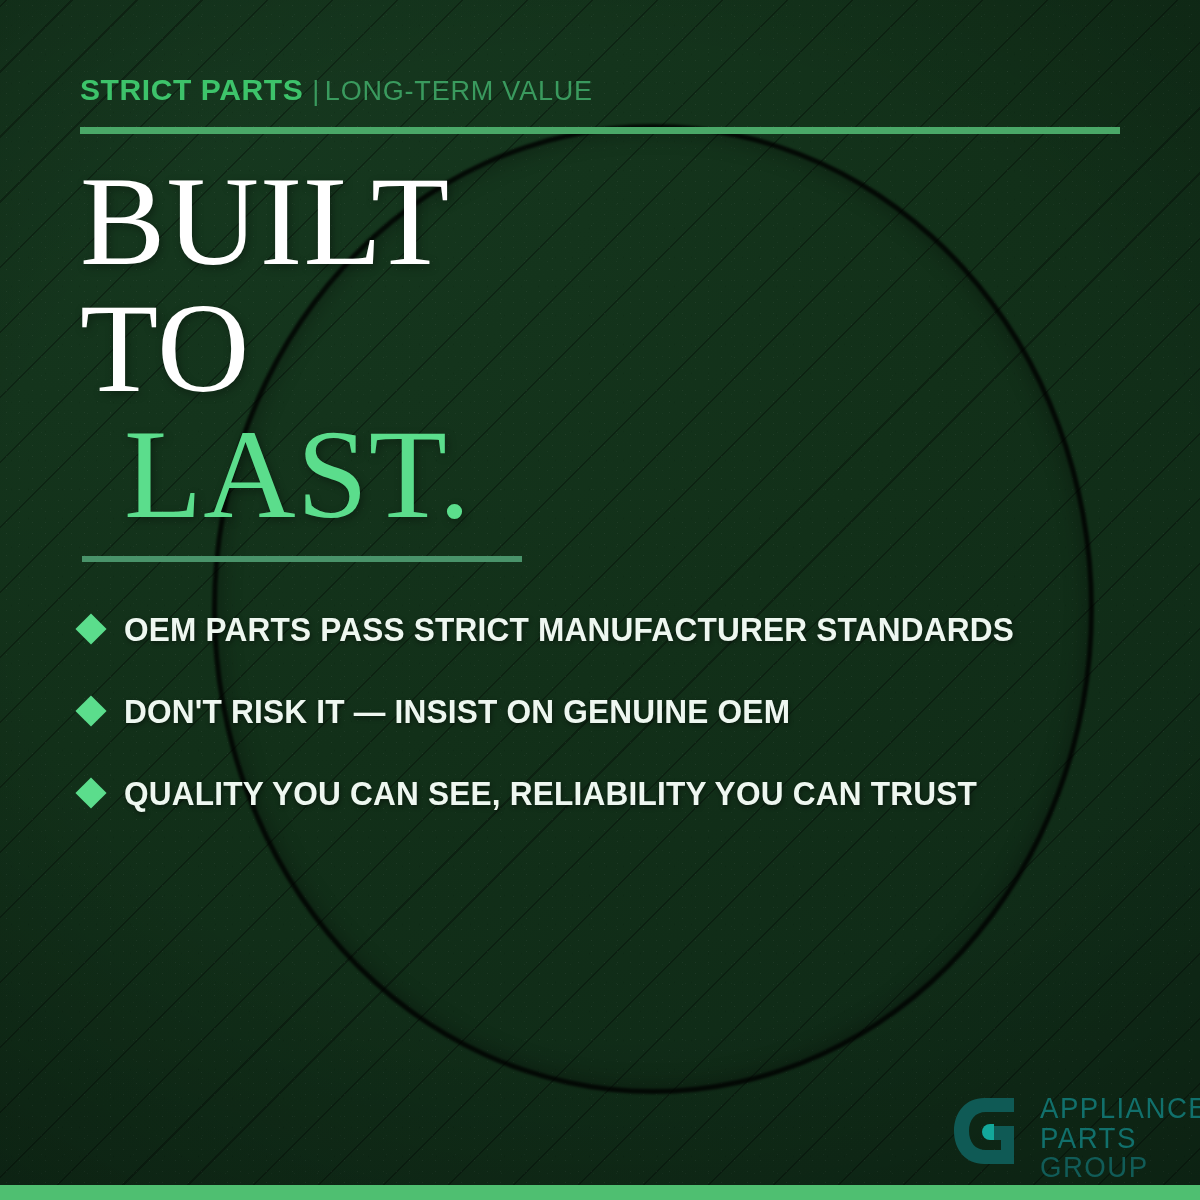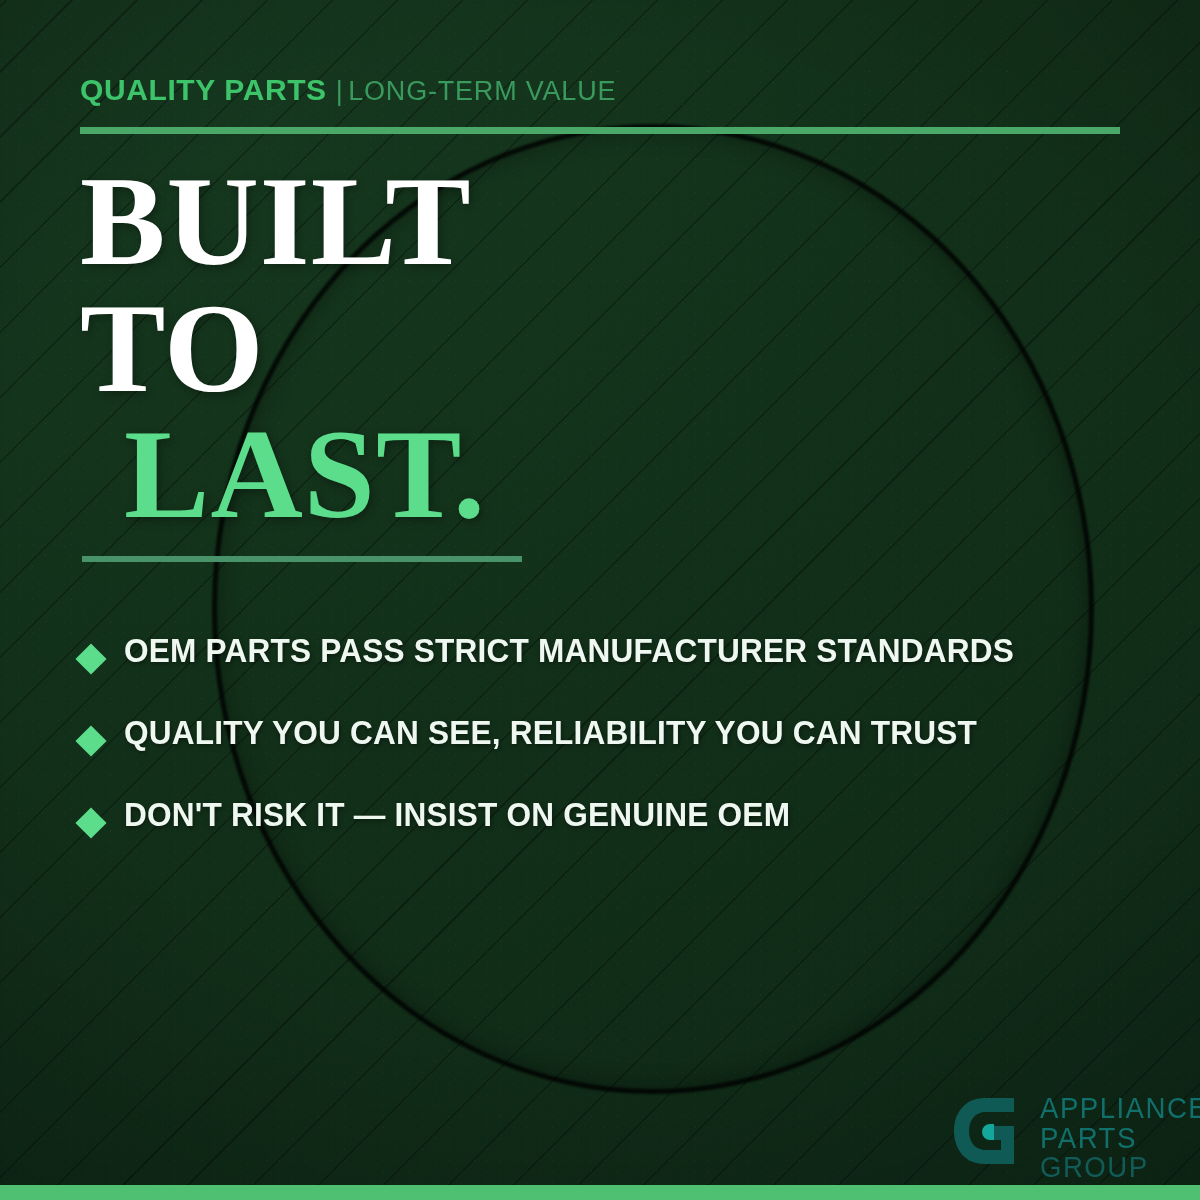--- a/index.html
+++ b/index.html
@@ -104,21 +104,21 @@
     height: 7px;
     background: #4aa868;
   }
 
   
   .headline {
     position: absolute;
     left: 80px;
     top: 158px;
     font-family: "Liberation Serif", "DejaVu Serif", serif;
-    font-weight: bold;
+    font-weight: normal;
     font-size: 128px;
     line-height: 0.99;
     color: #ffffff;
     letter-spacing: 1px;
     text-shadow: 2px 3px 8px rgba(0,0,0,0.35);
   }
   .headline .l1, .headline .l2, .headline .l3 {
     display: block;
   }
   .headline .l3 {
@@ -137,21 +137,21 @@
 
   
   .bullets {
     position: absolute;
     left: 80px;
     top: 588px;
     width: 1060px;
   }
   .bullet {
     display: flex;
-    align-items: flex-end;
+    align-items: center;
     height: 82px;
   }
   .bullet-mark {
     flex: 0 0 auto;
     width: 22px;
     height: 22px;
     background: #5bdd8c;
     transform: rotate(45deg);
     margin-right: 22px;
   }
@@ -215,45 +215,45 @@
 
 <div id="poster">
 
   <div class="bg-base"></div>
   <div class="bg-stripes"></div>
   <div class="bg-grain"></div>
   <div class="deco-circle"></div>
   <div class="bg-vignette"></div>
 
   <div class="eyebrow">
-    <span class="eyebrow-main">QUALITY PARTS</span><span class="eyebrow-sep">|</span><span class="eyebrow-sub">LONG-TERM VALUE</span>
+    <span class="eyebrow-main">STRICT PARTS</span><span class="eyebrow-sep">|</span><span class="eyebrow-sub">LONG-TERM VALUE</span>
   </div>
 
   <div class="rule-top"></div>
 
   <div class="headline">
     <span class="l1">BUILT</span>
     <span class="l2">TO</span>
     <span class="l3">LAST.</span>
   </div>
 
   <div class="rule-mid"></div>
 
   <div class="bullets">
     <div class="bullet">
       <span class="bullet-mark"></span>
       <span class="bullet-text">OEM PARTS PASS STRICT MANUFACTURER STANDARDS</span>
     </div>
     <div class="bullet">
       <span class="bullet-mark"></span>
-      <span class="bullet-text">QUALITY YOU CAN SEE, RELIABILITY YOU CAN TRUST</span>
+      <span class="bullet-text">DON'T RISK IT — INSIST ON GENUINE OEM</span>
     </div>
     <div class="bullet">
       <span class="bullet-mark"></span>
-      <span class="bullet-text">DON'T RISK IT — INSIST ON GENUINE OEM</span>
+      <span class="bullet-text">QUALITY YOU CAN SEE, RELIABILITY YOU CAN TRUST</span>
     </div>
   </div>
 
   <div class="logo">
     <svg class="logo-mark" viewBox="0 0 86 86">
       <path d="M70 10 H40 C22 10 10 24 10 43 C10 62 22 76 40 76 H70 V38 H48 V52 H57 V62 H42
                C31 62 25 54 25 43 C25 32 31 24 42 24 H70 Z" fill="#0f5a55"></path>
       <path d="M46 36 a8 8 0 0 0 0 16 h4 V36 Z" fill="#13a89b"></path>
     </svg>
     <div class="logo-words">

